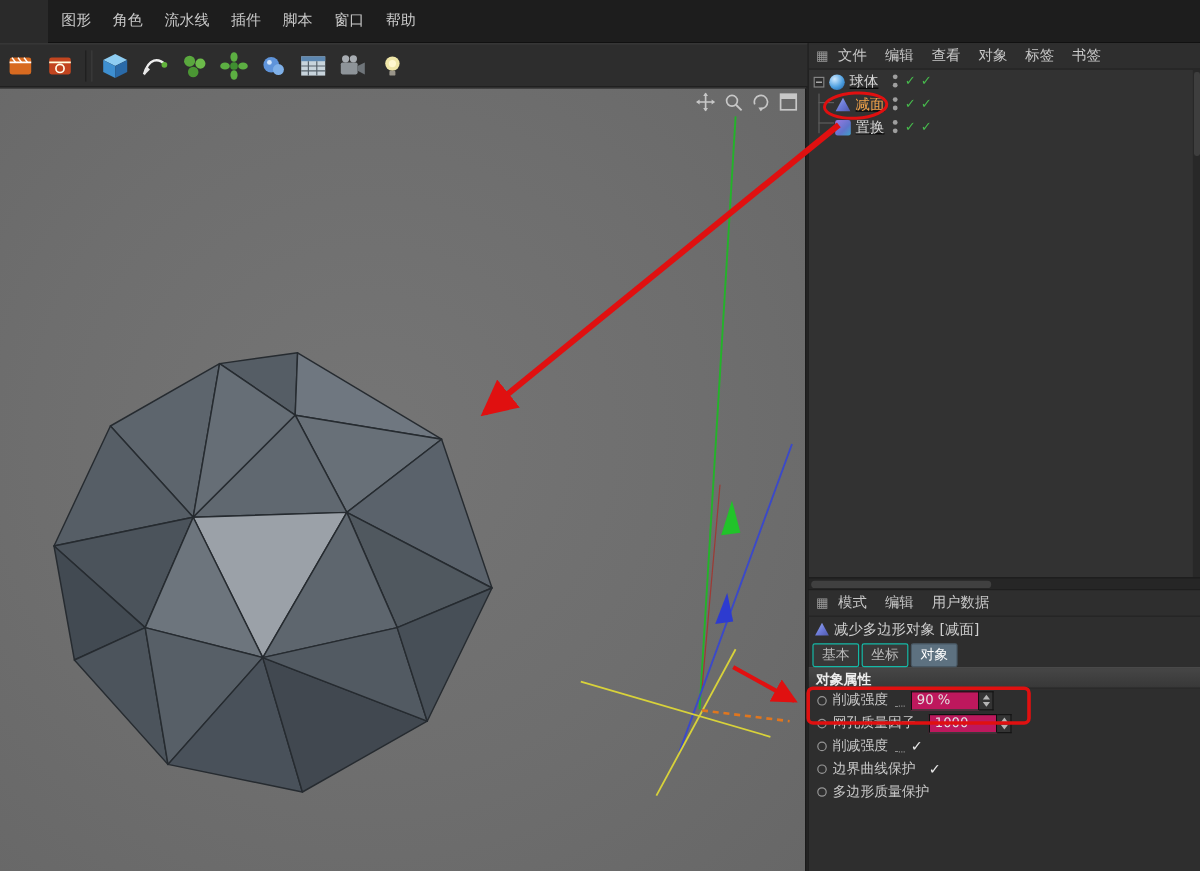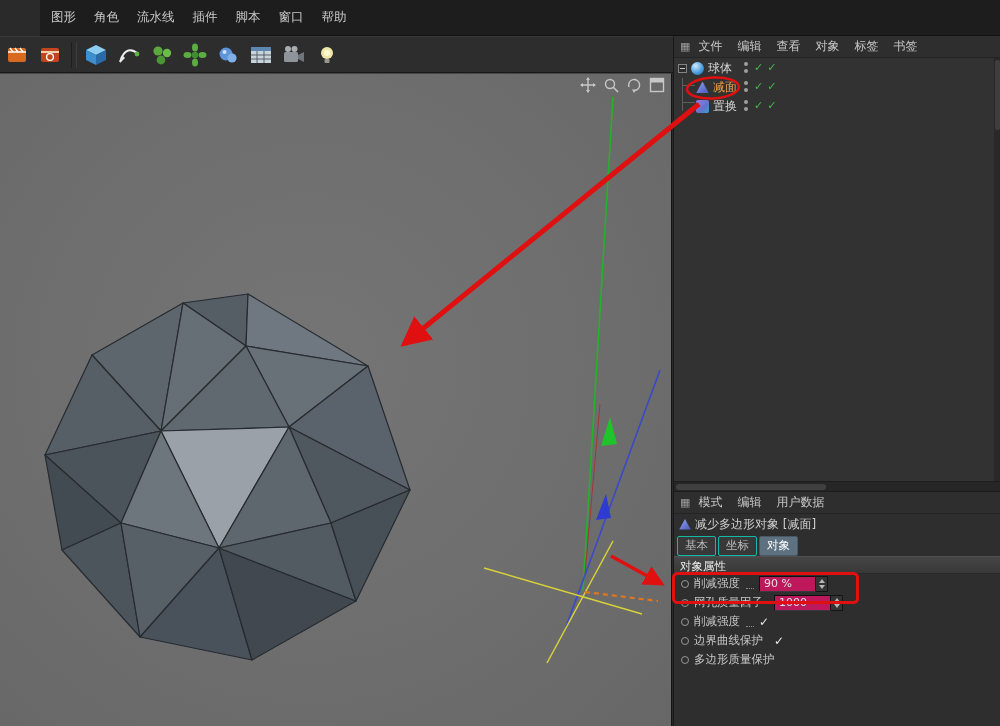--- a/index.html
+++ b/index.html
@@ -82,21 +82,21 @@
   .vscroll .thumb { position:absolute; left:1px; top:2px; width:5px; height:70px; background:#3e3e3e; border-radius:2px; }
 
   
   .am { position:absolute; left:0; top:455px; width:327px; height:235px; background:#2e2e2e; border-top:1px solid #1c1c1c; }
   .am-title { height:21px; display:flex; align-items:center; padding-left:5px; }
   .am-title .obj-ic { width:12px; height:12px; }
   .am-title-text { color:#cfcfcf; font-size:12px; white-space:nowrap; }
   .am-tabs { height:21px; display:flex; align-items:center; gap:2px; padding-left:3px; }
   .am-tab { font-size:11.5px; color:#bcbcbc; background:#383838; padding:1px 7px 2px; border-radius:2px; border:1px solid #14b8a6; }
   .am-tab.active { background:#5d7180; color:#ffffff; border-color:#495965; }
-  .am-section { height:18px; line-height:18px; font-size:11.5px; font-weight:normal; color:#ececec;
+  .am-section { height:18px; line-height:18px; font-size:11.5px; font-weight:bold; color:#ececec;
     background:linear-gradient(#464646,#383838); padding-left:6px; border-top:1px solid #505050; border-bottom:1px solid #2a2a2a; }
   .prop { position:relative; height:19px; display:flex; align-items:center; padding-left:7px; padding-right:170px; }
   .kf { width:8px; height:8px; border:1px solid #969696; border-radius:50%; margin-right:5px; flex:0 0 auto; }
   .prop-label { font-size:11.5px; color:#c9c9c9; white-space:nowrap; }
   .leader { flex:1; border-bottom:1px dotted #8a8a8a; height:55%; margin:0 5px 0 6px; }
   .ctrl { width:72px; display:flex; align-items:center; flex:0 0 auto; }
   .field {
     width:57px; height:16px; background:#be185d; border:1px solid #0f0f0f; border-bottom-color:#3a3a3a;
     color:#e2e2e2; font-size:11px; display:flex; align-items:center; padding:0 4px; white-space:nowrap;
   }
@@ -263,21 +263,21 @@
   <div class="om">
     <div class="panel-menu">
       <span class="grid-ic">▦</span>
       <span class="pmi">文件</span>
       <span class="pmi">编辑</span>
       <span class="pmi">查看</span>
       <span class="pmi">对象</span>
       <span class="pmi">标签</span>
       <span class="pmi">书签</span>
     </div>
-    <div class="om-body" style="position:absolute;">
+    <div class="om-body" style="position:absolute;text-decoration:underline;">
       <div class="tree-v"></div>
       <div class="tree-h" style="top:27px;"></div>
       <div class="tree-h" style="top:44px;"></div>
 
       <div class="om-row">
         <span class="expand"></span>
         <span class="obj-ic ic-sphere"></span>
         <span class="obj-name">球体</span>
         <span class="row-toggles">
           <span class="dotpair"></span>

